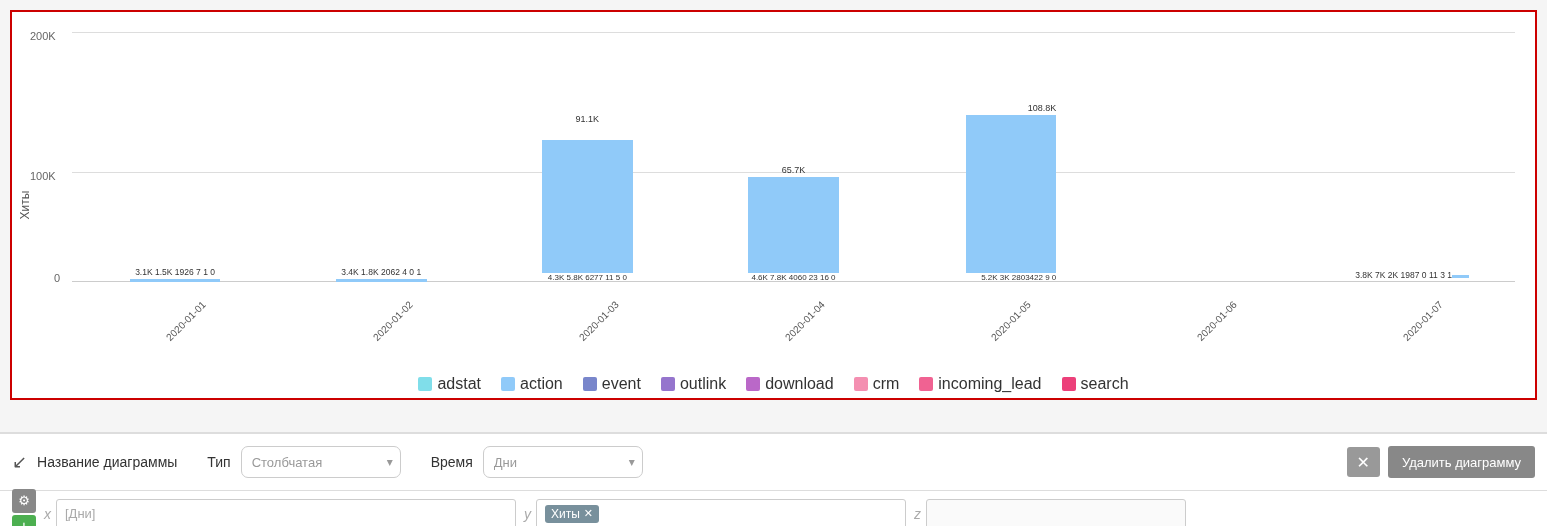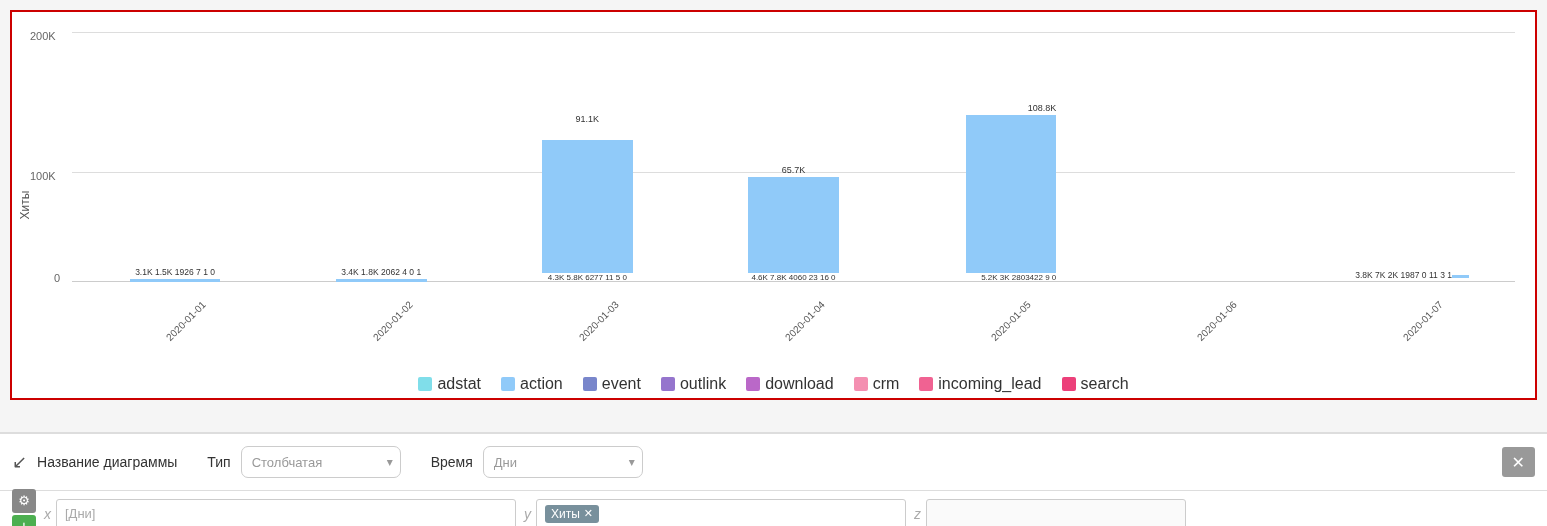--- a/index.html
+++ b/index.html
@@ -229,20 +229,21 @@
 
       <span style="font-size:14px; color:#333; font-weight:500; margin-left:20px;">Время</span>
       <div class="select-wrapper">
         <select class="ctrl-select">
           <option>Дни</option>
         </select>
       </div>
 
       <div style="margin-left:auto; display:flex; align-items:center; gap:8px;">
         <button style="background:#999; color:#fff; border:none; border-radius:3px; padding:5px 10px; cursor:pointer; height:30px; display:flex; align-items:center; font-size:16px;">✕</button>
+        <button class="delete-btn">Удалить диаграмму</button>
       </div>
     </div>
 
     <div style="display:flex; align-items:center; gap:8px; padding:5px 12px; border-top:1px solid #ddd; height:46px;">
 
       <div style="display:flex; flex-direction:column; gap:2px;">
         <button style="background:#888; color:#fff; border:none; width:24px; height:24px; border-radius:3px; font-size:13px; cursor:pointer; display:flex; align-items:center; justify-content:center;">⚙</button>
         <button style="background:#4caf50; color:#fff; border:none; width:24px; height:24px; border-radius:3px; font-size:16px; cursor:pointer; display:flex; align-items:center; justify-content:center;">+</button>
       </div>
 

